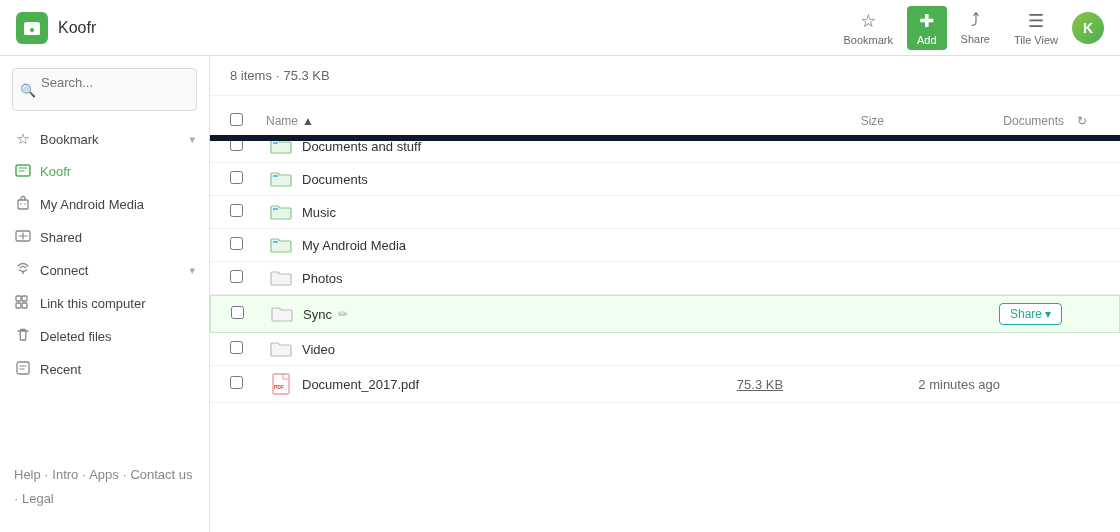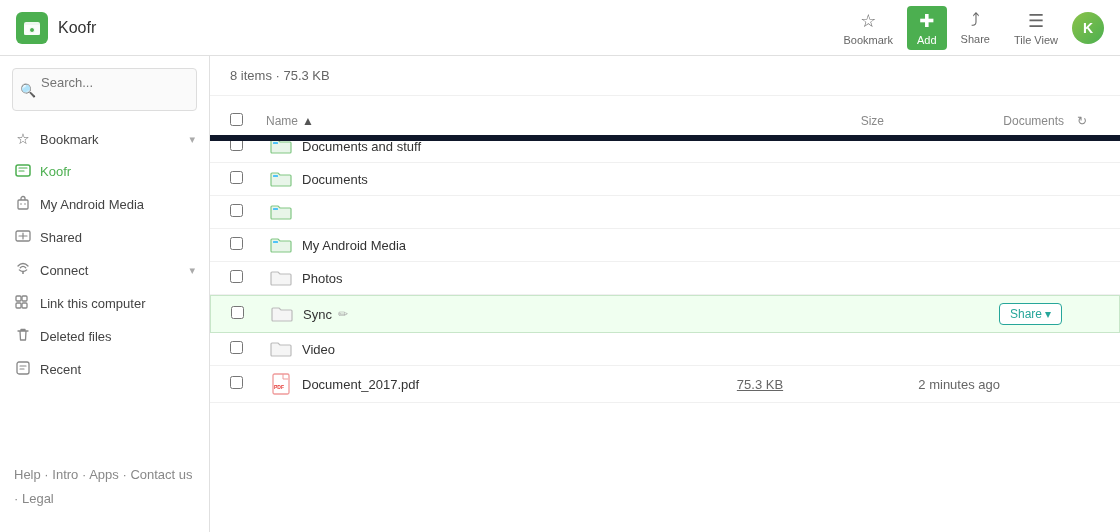--- a/index.html
+++ b/index.html
@@ -250,20 +250,23 @@
       </div>
 
       <div class="file-row">
         <div class="file-checkbox col-check"><input type="checkbox" style=""></div>
         <div class="file-icon">
           <svg width="22" height="18" viewBox="0 0 22 18">
               <path d="M1 4a1 1 0 011-1h6l2 2h10a1 1 0 011 1v9a1 1 0 01-1 1H2a1 1 0 01-1-1V4z" fill="#e8f5e9" stroke="#81c784" stroke-width="1.2"></path>
               <rect x="3" y="5" width="5" height="2" rx="0.5" fill="#4fc3f7"></rect>
             </svg>
         </div>
+        <div class="file-name-cell">
+          <span class="file-name-text">Music</span>
+        </div>
         <div class="file-size"></div>
         <div class="file-modified"></div>
         <div class="file-actions"></div>
       </div>
 
       <div class="file-row">
         <div class="file-checkbox col-check"><input type="checkbox" style=""></div>
         <div class="file-icon">
           <svg width="22" height="18" viewBox="0 0 22 18">
               <path d="M1 4a1 1 0 011-1h6l2 2h10a1 1 0 011 1v9a1 1 0 01-1 1H2a1 1 0 01-1-1V4z" fill="#e8f5e9" stroke="#81c784" stroke-width="1.2"></path>

